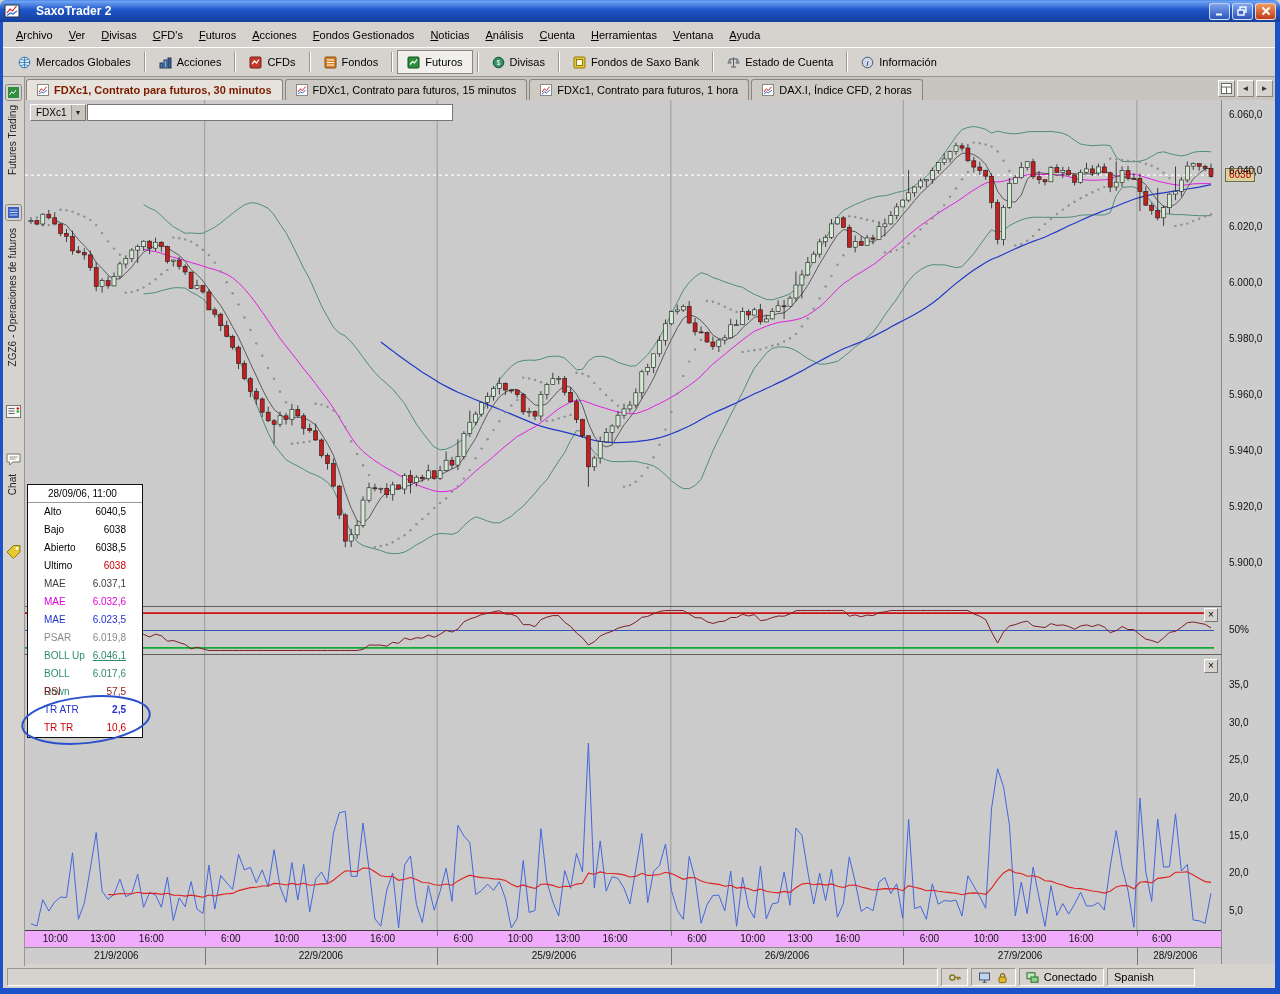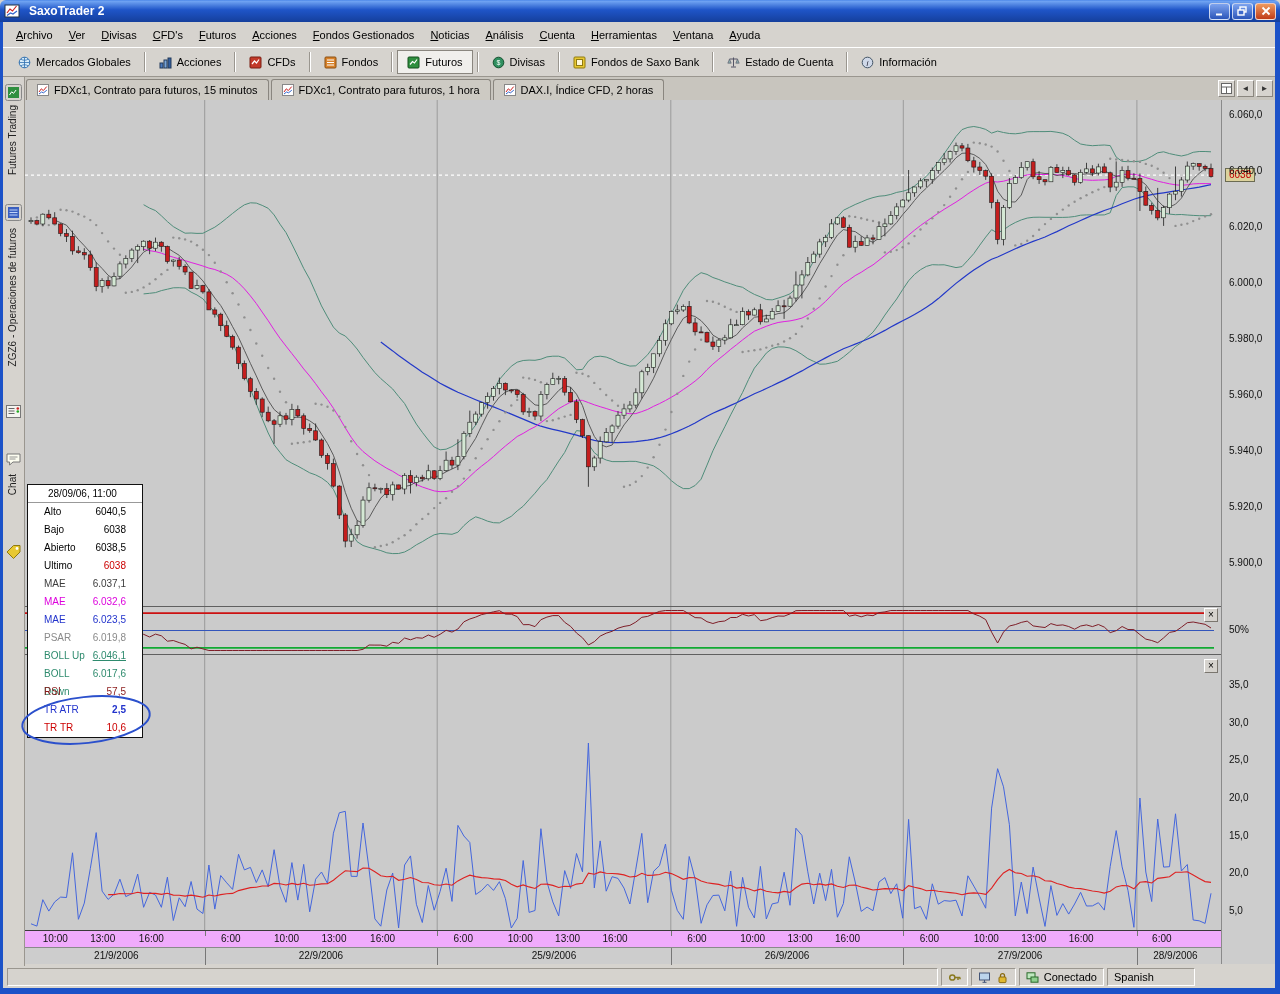--- a/index.html
+++ b/index.html
@@ -3,21 +3,21 @@
 <meta charset="utf-8">
 <style>
   *{margin:0;padding:0;box-sizing:border-box;}
   html,body{width:1280px;height:994px;overflow:hidden;}
   body{font-family:"Liberation Sans",sans-serif;font-size:11px;color:#000;background:#d6d3ce;}
   #win{position:relative;width:1280px;height:994px;background:#d6d3ce;}
 
   
   #titlebar{position:absolute;left:0;top:0;width:1280px;height:22px;border-radius:6px 6px 0 0;
     background:linear-gradient(180deg,#4a86e8 0%,#6fa3f2 6%,#1f55c8 45%,#153f9c 100%);
-    display:flex;align-items:center;color:#fff;font-weight:bold;font-size:12px;gap:9px;padding:3px 4px;}
+    display:flex;align-items:center;color:#fff;font-weight:bold;font-size:12px;gap:16px;padding:3px 4px;}
   #title-icon{width:16px;height:16px;display:inline-block;}
   .win-btns{margin-left:auto;display:flex;gap:2px;}
   .wbtn{width:21px;height:17px;border-radius:3px;border:1px solid rgba(255,255,255,.7);
     background:linear-gradient(180deg,#7da3ee,#2c56ba);display:flex;align-items:center;justify-content:center;}
   .wbtn.close{background:linear-gradient(180deg,#ee9a60,#c03c18);}
   .wb{position:absolute;background:#1c52c8;}
   .wb.left{left:0;top:22px;width:3px;height:966px;}
   .wb.right{left:1275px;top:22px;width:5px;height:966px;}
   .wb.bottom{left:0;top:988px;width:1280px;height:6px;}
 
@@ -211,20 +211,28 @@
         <span class="tb-icon"><svg width="13" height="13" viewBox="0 0 13 13">
             <circle cx="6.5" cy="6.5" r="5.3" fill="#cfd8e8" stroke="#445566"></circle>
             <text x="6.5" y="9.5" text-anchor="middle" font-size="8" font-style="italic" fill="#223">i</text>
           </svg></span>
         <span class="tb-label">Información</span>
       </div>
     </div>
 
   <div id="tabsrow">
     <div id="tabs">
+        <div class="chart-tab active">
+          <span class="tab-icon"><svg width="12" height="12" viewBox="0 0 12 12">
+              <rect x="0.5" y="0.5" width="11" height="11" fill="#fff" stroke="#888"></rect>
+              <path d="M2 8l2.3-3.2 2 1.8 3.4-4" stroke="#c22" fill="none" stroke-width="1"></path>
+              <path d="M2 10l2.5-2 2 .8 3.3-2.6" stroke="#36c" fill="none" stroke-width="1"></path>
+            </svg></span>
+          <span>FDXc1, Contrato para futuros, 30 minutos</span>
+        </div>
         <div class="chart-tab">
           <span class="tab-icon"><svg width="12" height="12" viewBox="0 0 12 12">
               <rect x="0.5" y="0.5" width="11" height="11" fill="#fff" stroke="#888"></rect>
               <path d="M2 8l2.3-3.2 2 1.8 3.4-4" stroke="#c22" fill="none" stroke-width="1"></path>
               <path d="M2 10l2.5-2 2 .8 3.3-2.6" stroke="#36c" fill="none" stroke-width="1"></path>
             </svg></span>
           <span>FDXc1, Contrato para futuros, 15 minutos</span>
         </div>
         <div class="chart-tab">
           <span class="tab-icon"><svg width="12" height="12" viewBox="0 0 12 12">
@@ -721,20 +729,27 @@
         <line x1="878.3" y1="0" x2="878.3" y2="275" stroke="#9b9b9b"></line>
         <line x1="1111.9" y1="0" x2="1111.9" y2="275" stroke="#9b9b9b"></line>
         <polyline points="6.0,268.8 11.9,271.1 17.8,244.7 23.8,256.1 29.7,246.9 35.6,242.1 41.5,242.5 47.5,197.8 53.4,264.3 59.3,248.1 65.3,213.6 71.2,177.6 77.1,236.1 83.1,244.4 89.0,239.2 94.9,224.2 100.8,241.6 106.8,238.7 112.7,219.1 118.6,252.3 124.6,237.4 130.5,240.0 136.4,252.3 142.4,222.2 148.3,265.5 154.2,242.8 160.1,251.7 166.1,226.5 172.0,254.1 177.9,258.5 183.9,210.0 189.8,254.1 195.7,220.5 201.7,227.8 207.6,234.4 213.5,199.3 219.4,214.9 225.4,212.4 231.3,227.5 237.2,214.9 243.2,231.8 249.1,194.7 255.0,231.7 261.0,247.3 266.9,207.6 272.8,245.1 278.7,209.4 284.7,256.8 290.6,224.2 296.5,217.0 302.5,228.5 308.4,178.2 314.3,157.8 320.3,156.3 326.2,221.3 332.1,221.4 338.0,168.0 344.0,213.8 349.9,263.9 355.8,271.2 361.8,235.0 367.7,218.0 373.6,273.0 379.6,210.0 385.5,200.9 391.4,249.3 397.3,267.5 403.3,230.5 409.2,255.2 415.1,236.4 421.1,213.2 427.0,246.4 432.9,170.4 438.9,181.0 444.8,187.5 450.7,239.5 456.6,235.5 462.6,229.1 468.5,235.4 474.4,226.7 480.4,243.6 486.3,273.0 492.2,263.3 498.2,205.5 504.1,257.4 510.0,255.5 515.9,173.7 521.9,226.8 527.8,246.9 533.7,260.9 539.7,215.6 545.6,233.3 551.5,198.5 557.5,216.9 563.4,88.0 569.3,232.9 575.2,185.9 581.2,236.2 587.1,221.7 593.0,223.4 599.0,233.1 604.9,249.0 610.8,214.2 616.8,178.4 622.7,247.7 628.6,216.3 634.5,210.6 640.5,189.0 646.4,235.2 652.3,255.4 658.3,264.3 664.2,201.5 670.1,223.9 676.1,268.3 682.0,249.8 687.9,240.5 693.8,240.1 699.8,255.8 705.7,216.0 711.6,271.3 717.6,222.4 723.5,252.3 729.4,263.0 735.4,211.4 741.3,264.0 747.2,248.9 753.1,247.6 759.1,217.2 765.0,250.3 770.9,173.2 776.9,180.3 782.8,216.8 788.7,249.0 794.7,218.2 800.6,245.6 806.5,214.3 812.4,262.2 818.4,248.5 824.3,201.8 830.2,227.0 836.2,256.4 842.1,252.1 848.0,255.7 854.0,227.0 859.9,222.6 865.8,238.6 871.7,228.8 877.7,263.2 883.6,164.4 889.5,253.7 895.5,251.4 901.4,264.3 907.3,228.8 913.3,249.2 919.2,245.6 925.1,246.2 931.0,245.2 937.0,261.0 942.9,220.8 948.8,231.1 954.8,241.6 960.7,253.2 966.6,153.1 972.6,113.7 978.5,131.8 984.4,169.7 990.3,260.9 996.3,227.0 1002.2,258.6 1008.1,212.1 1014.1,243.0 1020.0,271.4 1025.9,230.6 1031.9,260.4 1037.8,248.6 1043.7,259.1 1049.6,249.0 1055.6,237.3 1061.5,251.0 1067.4,250.9 1073.4,247.7 1079.3,255.1 1085.2,211.5 1091.2,175.6 1097.1,211.9 1103.0,235.6 1108.9,272.3 1114.9,143.0 1120.8,217.0 1126.7,246.5 1132.7,164.0 1138.6,212.1 1144.5,211.7 1150.5,158.8 1156.4,216.0 1162.3,209.5 1168.2,265.0 1174.2,265.8 1180.1,268.4 1186.0,238.3 " fill="none" stroke="#4466dd" stroke-width="1"></polyline>
         <polyline points="83.1,239.6 89.0,239.6 94.9,238.5 100.8,238.7 106.8,238.7 112.7,237.3 118.6,238.4 124.6,238.3 130.5,238.4 136.4,239.4 142.4,238.2 148.3,240.1 154.2,240.3 160.1,241.1 166.1,240.1 172.0,241.1 177.9,242.3 183.9,240.0 189.8,241.0 195.7,239.6 201.7,238.7 207.6,238.4 213.5,235.6 219.4,234.1 225.4,232.6 231.3,232.2 237.2,231.0 243.2,231.0 249.1,228.4 255.0,228.7 261.0,230.0 266.9,228.4 272.8,229.6 278.7,228.2 284.7,230.2 290.6,229.8 296.5,228.9 302.5,228.8 308.4,225.2 314.3,220.4 320.3,215.8 326.2,216.2 332.1,216.6 338.0,213.1 344.0,213.2 349.9,216.8 355.8,220.7 361.8,221.7 367.7,221.4 373.6,225.3 379.6,224.2 385.5,222.5 391.4,224.4 397.3,227.5 403.3,227.7 409.2,229.7 415.1,230.2 421.1,229.0 427.0,230.2 432.9,225.9 438.9,222.7 444.8,220.2 450.7,221.6 456.6,222.6 462.6,223.0 468.5,223.9 474.4,224.1 480.4,225.5 486.3,229.3 492.2,231.8 498.2,229.9 504.1,231.9 510.0,233.5 515.9,229.3 521.9,229.1 527.8,230.4 533.7,232.5 539.7,231.3 545.6,231.5 551.5,229.1 557.5,228.2 563.4,218.2 569.3,219.3 575.2,216.9 581.2,218.3 587.1,218.5 593.0,218.9 599.0,219.9 604.9,222.0 610.8,221.4 616.8,218.3 622.7,220.4 628.6,220.1 634.5,219.5 640.5,217.3 646.4,218.6 652.3,221.2 658.3,224.3 664.2,222.6 670.1,222.7 676.1,226.0 682.0,227.7 687.9,228.6 693.8,229.4 699.8,231.3 705.7,230.2 711.6,233.1 717.6,232.4 723.5,233.8 729.4,235.9 735.4,234.1 741.3,236.3 747.2,237.2 753.1,237.9 759.1,236.4 765.0,237.4 770.9,232.8 776.9,229.1 782.8,228.2 788.7,229.7 794.7,228.9 800.6,230.1 806.5,228.9 812.4,231.3 818.4,232.5 824.3,230.3 830.2,230.1 836.2,232.0 842.1,233.4 848.0,235.0 854.0,234.4 859.9,233.6 865.8,233.9 871.7,233.6 877.7,235.7 883.6,230.6 889.5,232.3 895.5,233.6 901.4,235.8 907.3,235.3 913.3,236.3 919.2,237.0 925.1,237.6 931.0,238.2 937.0,239.8 942.9,238.4 948.8,237.9 954.8,238.2 960.7,239.3 966.6,233.1 972.6,224.6 978.5,218.0 984.4,214.5 990.3,217.8 996.3,218.5 1002.2,221.3 1008.1,220.7 1014.1,222.3 1020.0,225.8 1025.9,226.1 1031.9,228.6 1037.8,230.0 1043.7,232.1 1049.6,233.3 1055.6,233.6 1061.5,234.8 1067.4,236.0 1073.4,236.8 1079.3,238.1 1085.2,236.2 1091.2,231.9 1097.1,230.5 1103.0,230.8 1108.9,233.8 1114.9,227.3 1120.8,226.6 1126.7,228.0 1132.7,223.4 1138.6,222.6 1144.5,221.8 1150.5,217.3 1156.4,217.2 1162.3,216.7 1168.2,220.1 1174.2,223.4 1180.1,226.6 1186.0,227.4 " fill="none" stroke="#dd2222" stroke-width="1.1"></polyline>
       </svg>
     </div>
 
   <div class="panel-close" id="rsi-close">×</div>
   <div class="panel-close" id="atr-close">×</div>
 
+  <div id="symbol-combo">
+    <div class="combo">
+      <span>FDXc1</span>
+      <span class="combo-arrow">▼</span>
+    </div>
+    <div class="symbol-input"></div>
+  </div>
 
   <div id="tooltip">
     <div class="tt-header">28/09/06, 11:00</div>
     <div id="tt-rows">
         <div class="tt-row">
           <span style="color: rgb(0, 0, 0);">Alto</span>
           <span style="color: rgb(0, 0, 0);">6040,5</span>
         </div>
         <div class="tt-row">
           <span style="color: rgb(0, 0, 0);">Bajo</span>

